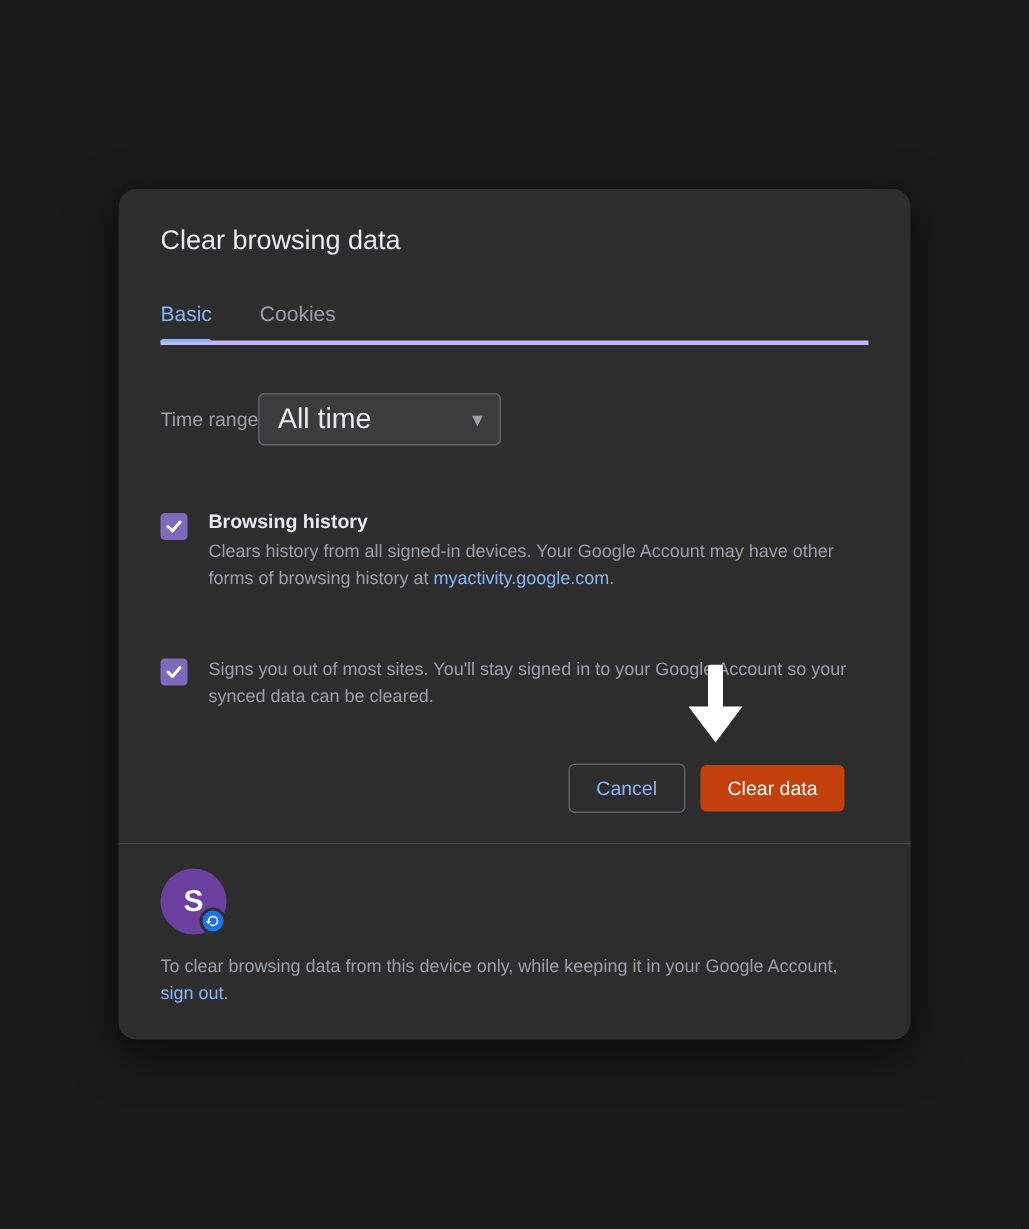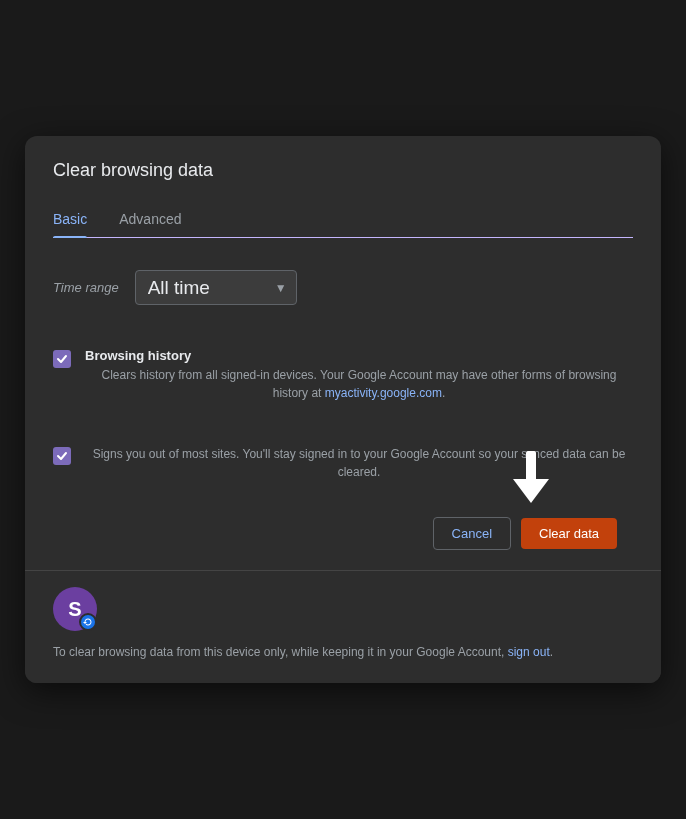--- a/index.html
+++ b/index.html
@@ -7,36 +7,36 @@
       background: #1a1a1a;
       display: flex;
       justify-content: center;
       align-items: center;
       min-height: 100vh;
       font-family: 'Segoe UI', Arial, sans-serif;
     }
     .dialog-wrapper {
       background: #2d2d2d;
       border-radius: 12px;
-      width: 636px;
+      width: 528px;
       overflow: hidden;
       box-shadow: 0 8px 32px rgba(0,0,0,0.6);
     }
     .dialog-content {
       padding: 24px 28px 0 28px;
     }
     .dialog-title {
       font-size: 18px;
       font-weight: 500;
       color: #e8eaed;
       margin-bottom: 20px;
     }
     .tabs {
       display: flex;
-      border-bottom: 1px solid #c4b5fd;
+      border-bottom: 3px solid #c4b5fd;
       margin-bottom: 32px;
     }
     .tab {
       padding: 10px 0;
       margin-right: 32px;
       font-size: 14px;
       cursor: pointer;
       position: relative;
       color: #9aa0a6;
     }
@@ -54,23 +54,21 @@
       border-radius: 2px 2px 0 0;
     }
     .time-range-row {
       display: flex;
       align-items: center;
       margin-bottom: 24px;
     }
     .time-range-label {
       font-size: 13px;
       color: #9aa0a6;
-      margin-right: 16px;
       white-space: nowrap;
-      font-style: italic;
     }
     .time-range-select {
       background: #3c3c3c;
       border: 1px solid #5f6368;
       border-radius: 4px;
       color: #e8eaed;
       font-size: 19px;
       padding: 6px 32px 6px 12px;
       appearance: none;
       -webkit-appearance: none;
@@ -127,21 +125,20 @@
     .option-title {
       font-size: 13px;
       font-weight: 600;
       color: #e8eaed;
       margin-bottom: 3px;
     }
     .option-desc {
       font-size: 12px;
       color: #9aa0a6;
       line-height: 1.5;
-      text-align: center;
     }
     .option-desc a {
       color: #8ab4f8;
       text-decoration: none;
     }
     .actions-row {
       display: flex;
       justify-content: flex-end;
       align-items: center;
       padding: 16px 16px 20px 0;
@@ -242,21 +239,21 @@
 <div class="dialog-wrapper">
   <div class="dialog-content">
 
     <h2 class="dialog-title">Clear browsing data</h2>
 
     <div class="tabs">
       <div class="tab active">
         <span>Basic</span>
       </div>
       <div class="tab">
-        <span>Advanced</span>
+        <span>Cookies</span>
       </div>
     </div>
 
     <div class="time-range-row">
       <span class="time-range-label">Time range</span>
       <div class="select-wrapper">
         <select class="time-range-select">
           <option>Last hour</option>
           <option>Last 24 hours</option>
           <option>Last 7 days</option>

